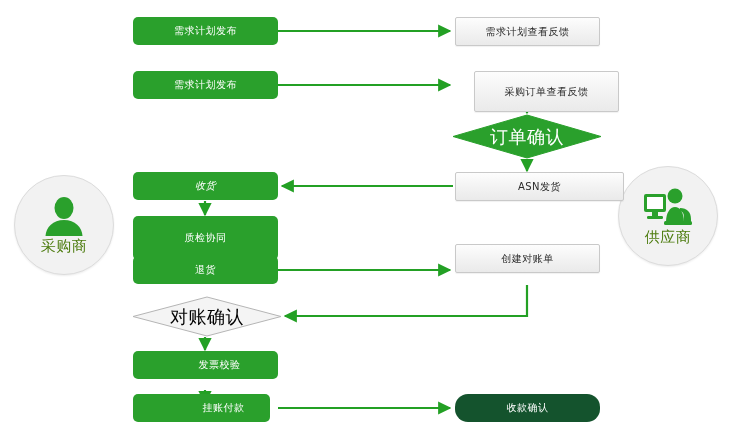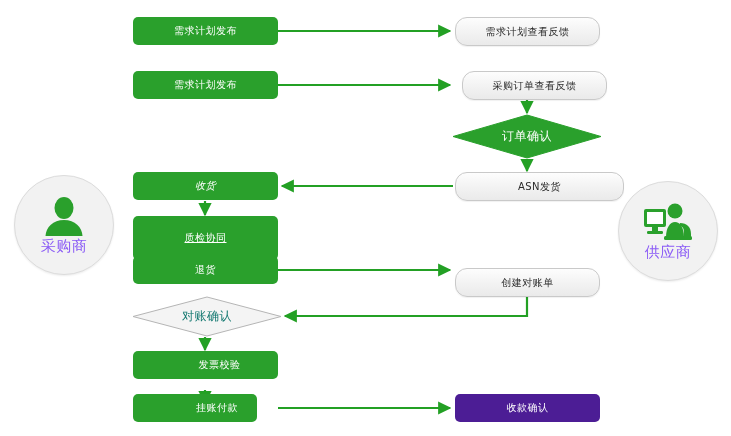--- a/index.html
+++ b/index.html
@@ -32,30 +32,30 @@
     white-space: nowrap;
   }
 
   .node-green {
     background: #2aa02c;
     color: #ffffff;
     border-radius: 5px;
   }
 
   .node-orange {
-    background: #4c1d95;
+    background: #14532d;
     color: #ffffff;
-    border-radius: 5px;
+    border-radius: 13px;
   }
 
   .node-gray {
     background: linear-gradient(to bottom, #fdfdfd 0%, #f2f2f2 55%, #eaeaea 100%);
     color: #2b2b2b;
     border: 1px solid #c9c9c9;
-    border-radius: 12px;
+    border-radius: 2px;
     box-shadow: 0 1px 1px rgba(0,0,0,0.06);
   }
 
   
   .diamond {
     position: absolute;
     box-sizing: border-box;
   }
   .diamond svg {
     position: absolute;
@@ -65,27 +65,27 @@
   }
   .diamond .dlabel {
     position: absolute;
     left: 0;
     top: 0;
     width: 100%;
     height: 100%;
     display: flex;
     align-items: center;
     justify-content: center;
-    font-size: 12px;
+    font-size: 18px;
     letter-spacing: 0.5px;
     white-space: nowrap;
     text-align: center;
   }
   .diamond-green .dlabel { color: #ffffff; }
-  .diamond-white .dlabel { color: #0f766e; }
+  .diamond-white .dlabel { color: #000000; }
 
   
   .actor {
     position: absolute;
     width: 100px;
     height: 100px;
     border-radius: 50%;
     background: #f2f2f2;
     border: 1px solid #dcdcdc;
     box-shadow: 0 1px 2px rgba(0,0,0,0.07);
@@ -95,21 +95,21 @@
     justify-content: center;
     box-sizing: border-box;
   }
   .actor .actor-icon {
     display: block;
     line-height: 0;
     margin-top: 2px;
   }
   .actor .actor-label {
     font-size: 15px;
-    color: #8b5cf6;
+    color: #4d7c0f;
     margin-top: 0;
     letter-spacing: 0.5px;
     white-space: nowrap;
   }
 
   
   #edges {
     position: absolute;
     left: 0;
     top: 0;
@@ -160,21 +160,21 @@
   <div class="actor" style="left:14px; top:175px;">
     <span class="actor-icon">
       <svg width="44" height="40" viewBox="0 0 44 40" xmlns="http://www.w3.org/2000/svg">
         <ellipse cx="22" cy="11" rx="9.5" ry="11" fill="#2aa02c"></ellipse>
         <path d="M22 23 C11 23 4 30 3.5 39 L40.5 39 C40 30 33 23 22 23 Z" fill="#2aa02c"></path>
       </svg>
     </span>
     <span class="actor-label">采购商</span>
   </div>
 
-  <div class="actor" style="left:618px; top:181px;">
+  <div class="actor" style="left:618px; top:166px;">
     <span class="actor-icon">
       <svg width="52" height="40" viewBox="0 0 52 40" xmlns="http://www.w3.org/2000/svg">
 
         <rect x="2" y="6" width="22" height="18" rx="2" fill="#2aa02c"></rect>
         <rect x="5" y="9" width="16" height="12" fill="#ffffff"></rect>
         <rect x="10" y="24" width="6" height="4" fill="#2aa02c"></rect>
         <rect x="5" y="28" width="16" height="3" rx="1.2" fill="#2aa02c"></rect>
 
         <circle cx="33" cy="8" r="7.5" fill="#2aa02c"></circle>
 
@@ -191,63 +191,63 @@
   </div>
 
   <div class="node node-gray" style="left:455px; top:17px; width:145px; height:29px;">
     <span>需求计划查看反馈</span>
   </div>
 
   <div class="node node-green" style="left:133px; top:71px; width:145px; height:28px;">
     <span>需求计划发布</span>
   </div>
 
-  <div class="node node-gray" style="left:462px; top:71px; width:145px; height:29px;text-align:center;">
+  <div class="node node-gray" style="left:474px; top:71px; width:145px; height:41px;text-align:center;">
     <span>采购订单查看反馈</span>
   </div>
 
   <div class="diamond diamond-green" style="left:452px; top:114px; width:150px; height:45px;">
     <svg width="150" height="45" viewBox="0 0 150 45" xmlns="http://www.w3.org/2000/svg">
       <polygon points="75,1 149,22.5 75,44 1,22.5" fill="#2aa02c" stroke="#2aa02c" stroke-width="1"></polygon>
     </svg>
     <span class="dlabel">订单确认</span>
   </div>
 
   <div class="node node-gray" style="left:455px; top:172px; width:169px; height:29px;">
     <span>ASN发货</span>
   </div>
 
   <div class="node node-green" style="left:133px; top:172px; width:145px; height:28px;font-style:italic;">
     <span>收货</span>
   </div>
 
-  <div class="node node-green" style="left:133px; top:216px; width:145px; height:44px;text-decoration:underline;">
+  <div class="node node-green" style="left:133px; top:216px; width:145px; height:44px;">
     <span>质检协同</span>
   </div>
 
   <div class="node node-green" style="left:133px; top:256px; width:145px; height:28px;">
     <span>退货</span>
   </div>
 
-  <div class="node node-gray" style="left:455px; top:268px; width:145px; height:29px;">
+  <div class="node node-gray" style="left:455px; top:244px; width:145px; height:29px;">
     <span>创建对账单</span>
   </div>
 
   <div class="diamond diamond-white" style="left:132px; top:296px; width:150px; height:41px;">
     <svg width="150" height="41" viewBox="0 0 150 41" xmlns="http://www.w3.org/2000/svg">
       <polygon points="75,1 149,20.5 75,40 1,20.5" fill="#f4f4f4" stroke="#b5b5b5" stroke-width="1"></polygon>
     </svg>
     <span class="dlabel">对账确认</span>
   </div>
 
   <div class="node node-green" style="left:133px; top:351px; width:145px; height:28px;padding-left:28px;">
     <span>发票校验</span>
   </div>
 
-  <div class="node node-green" style="left:133px; top:394px; width:124px; height:28px;padding-left:44px;">
+  <div class="node node-green" style="left:133px; top:394px; width:137px; height:28px;padding-left:44px;">
     <span>挂账付款</span>
   </div>
 
   <div class="node node-orange" style="left:455px; top:394px; width:145px; height:28px;">
     <span>收款确认</span>
   </div>
 
 </div>
 
 </body></html>

